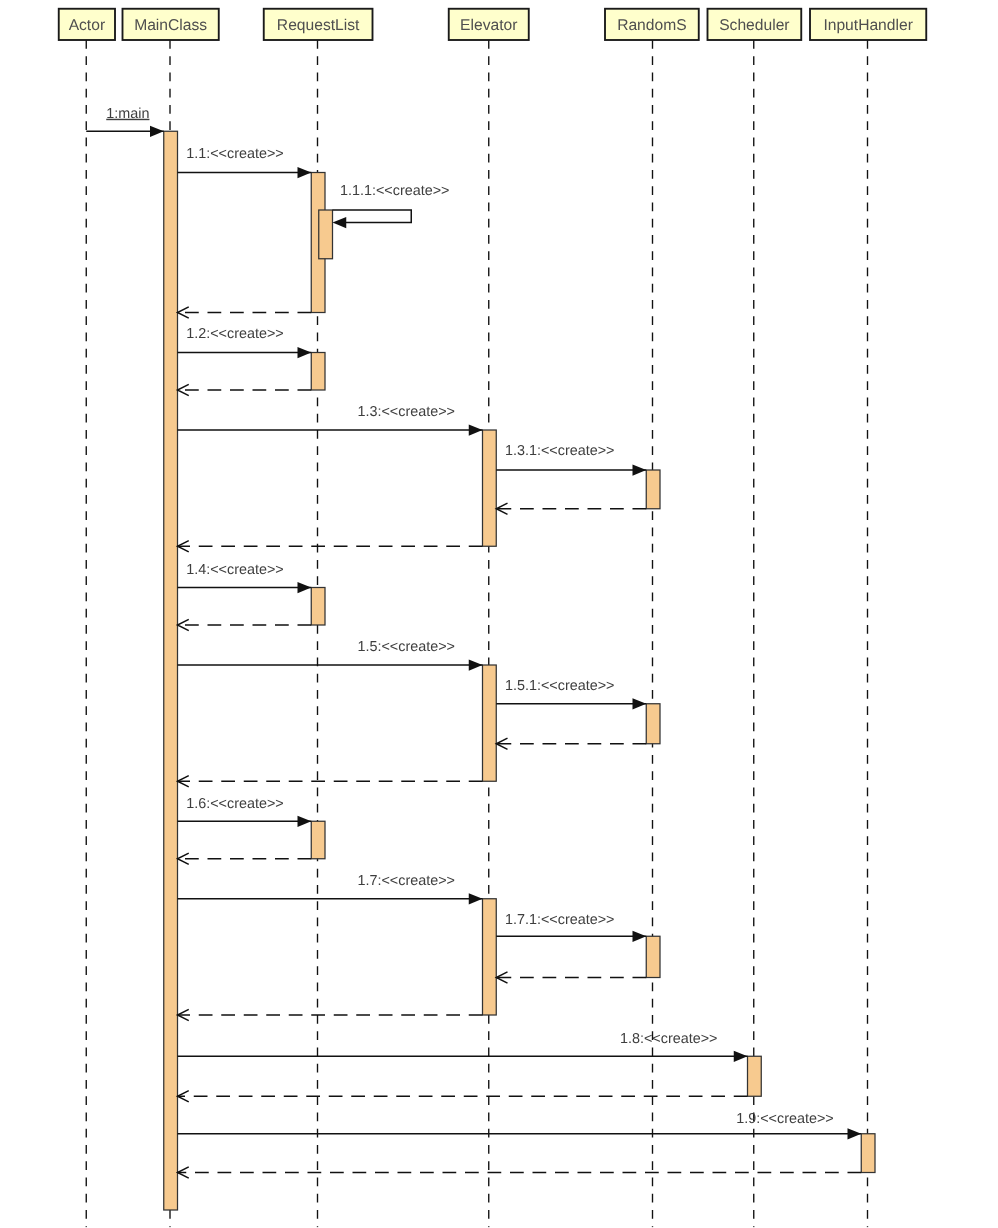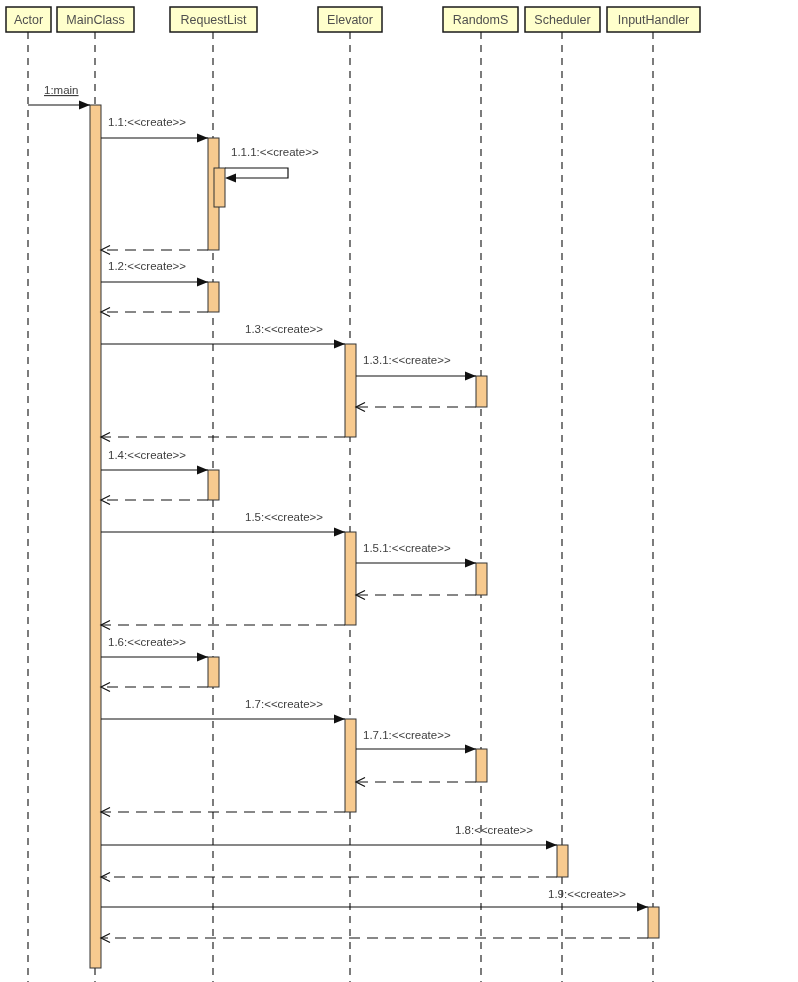--- a/index.html
+++ b/index.html
@@ -2,21 +2,21 @@
 <html><head>
 <meta charset="utf-8">
 <style>
   * { margin: 0; padding: 0; box-sizing: border-box; }
   html, body { background: #ffffff; }
   body {
     width: 798px; height: 982px;
     font-family: "Liberation Sans", sans-serif;
     overflow: hidden;
   }
-  .canvas { position: relative; width: 798px; height: 982px; background: #ffffff; }
+  .canvas { position: relative; width: 798px; height: 982px; background: #ffffff; padding-left: 41px; }
   svg { display: block; }
   .participant-label {
     font-family: "Liberation Sans", sans-serif;
     font-size: 12.5px;
     fill: #4f4f4f;
   }
   .message-label {
     font-family: "Liberation Sans", sans-serif;
     font-size: 11.5px;
     fill: #3e3e3e;

